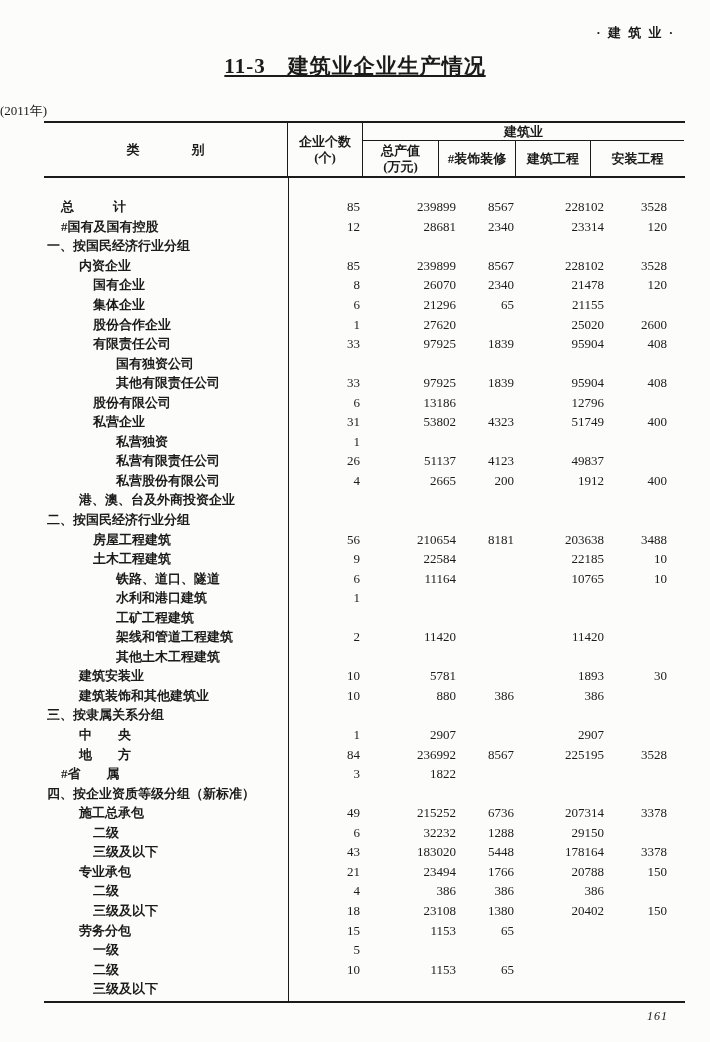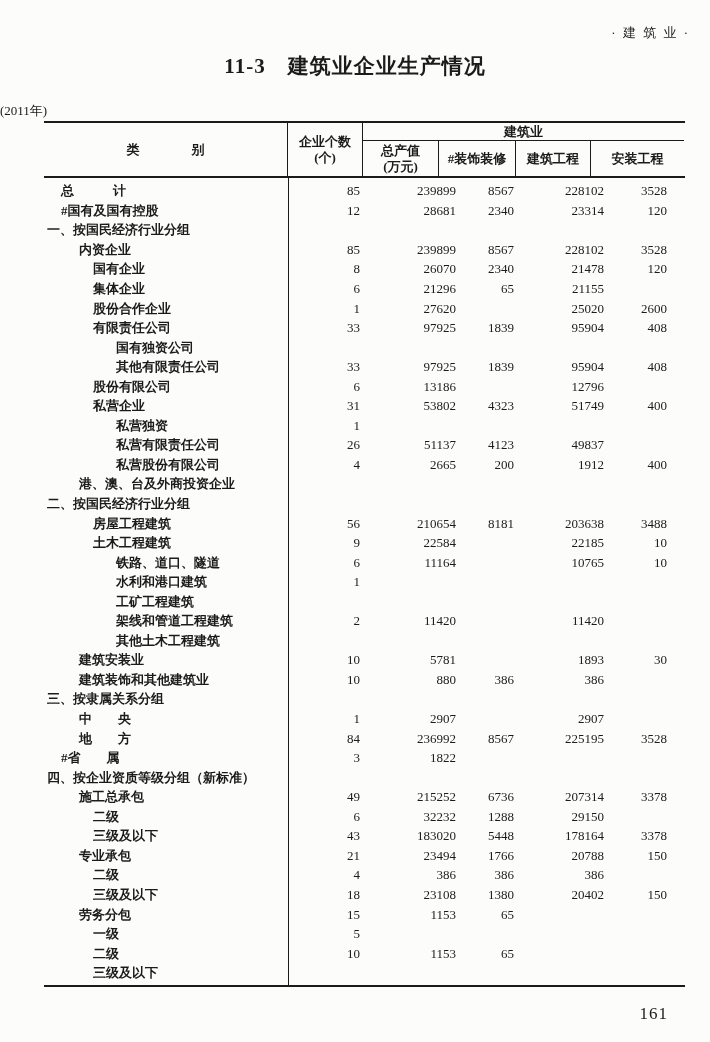--- a/index.html
+++ b/index.html
@@ -7,27 +7,27 @@
   .page{
     position:relative;
     width:710px;height:1042px;
     margin:0 auto;
     background:#fcfcfa;
     font-family:"Liberation Serif","DejaVu Serif",serif;
     color:#1b1b1b;
     overflow:hidden;
   }
   .corner{
-    position:absolute;top:24px;right:20px;
-    font-size:13px;letter-spacing:2px;font-weight:400;text-align:right;
+    position:absolute;top:24px;right:35px;
+    font-size:13px;letter-spacing:2px;font-weight:700;text-align:right;
   }
   .title{
     position:absolute;top:52px;left:0;width:100%;
     margin:0;text-align:center;
-    font-size:21px;font-weight:700;letter-spacing:1px;
+    font-size:21px;font-weight:700;letter-spacing:1px;text-decoration:underline;
   }
   .subtitle{
     position:absolute;top:102px;left:0;width:100%;
     font-size:13px;
   }
   .table{
     position:absolute;left:44px;top:121px;width:641px;
   }
   .thead{
     display:grid;
@@ -43,21 +43,21 @@
   .th-cat{grid-area:1/1/3/2;border-right:1px solid #1b1b1b;}
   .th-count{grid-area:1/2/3/3;border-right:1px solid #1b1b1b;}
   .th-group{grid-area:1/3/2/7;border-bottom:1px solid #1b1b1b;}
   .th-output{grid-area:2/3/3/4;border-right:1px solid #1b1b1b;align-items:center;}
   .th-deco{grid-area:2/4/3/5;border-right:1px solid #1b1b1b;}
   .th-cons{grid-area:2/5/3/6;border-right:1px solid #1b1b1b;}
   .th-inst{grid-area:2/6/3/7;}
   .tbody{
     position:relative;
     border-bottom:2px solid #1b1b1b;
-    padding-top:3px;padding-bottom:3px;
+    padding-top:19px;padding-bottom:3px;
   }
   .tbody::before{
     content:"";position:absolute;left:244px;top:0;bottom:0;
     width:1px;background:#1b1b1b;
   }
   .row{
     display:grid;
     grid-template-columns:244px 72px 96px 58px 90px 80px;
     height:19.55px;
     align-items:center;
@@ -66,21 +66,21 @@
   .lbl{white-space:nowrap;font-weight:600;overflow:visible;}
   .ind0{padding-left:3px;}
   .ind1{padding-left:17px;}
   .ind2{padding-left:35px;}
   .ind3{padding-left:49px;}
   .ind4{padding-left:72px;}
   .num{text-align:right;font-weight:400;white-space:nowrap;}
   .num.c5{padding-right:17px;}
   .pagenum{
     position:absolute;right:42px;bottom:18px;
-    font-size:17px;letter-spacing:1px;
+    font-size:12px;letter-spacing:1px;font-style:italic;
   }
 </style>
 </head>
 <body>
 
 <div class="page">
   <div class="corner">· 建 筑 业 ·</div>
   <h1 class="title">11-3　建筑业企业生产情况</h1>
   <div class="subtitle">(2011年)</div>
 

